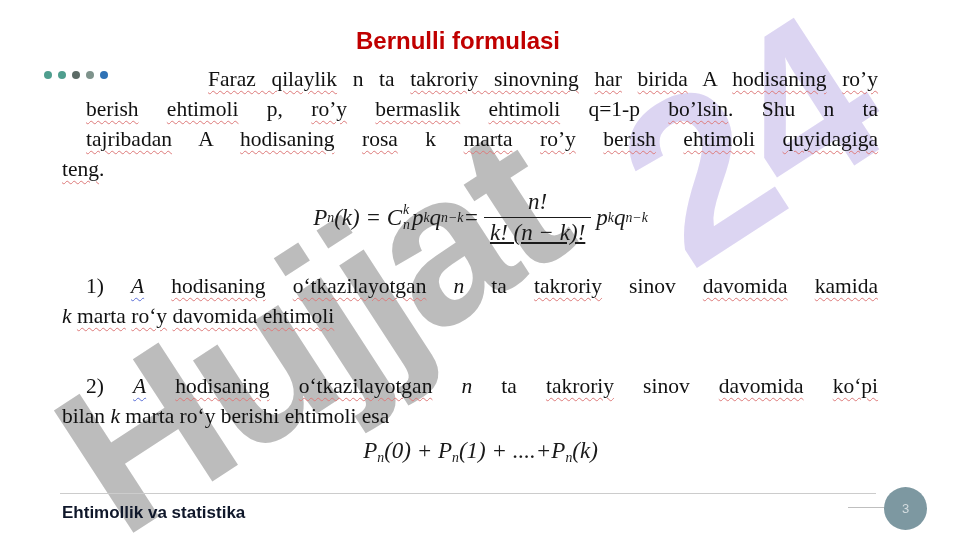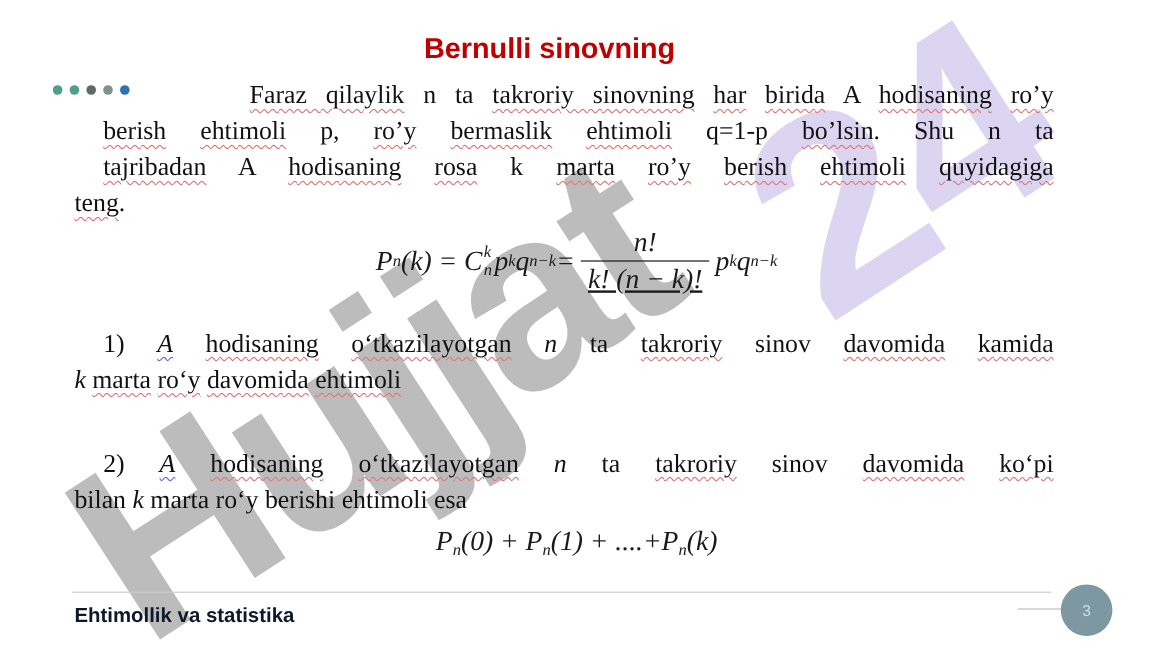--- a/index.html
+++ b/index.html
@@ -60,21 +60,21 @@
                display:flex;align-items:center;justify-content:center;}
 </style>
 </head>
 <body>
 
 <div id="slide">
 
   <div class="wm wm-gray">Hujjat</div>
   <div class="wm wm-purple">24</div>
 
-  <h1 class="layer title">Bernulli sinovning</h1>
+  <h1 class="layer title">Bernulli formulasi</h1>
 
   <div class="layer dots">
       <span class="dot" style="background: rgb(79, 158, 142);"></span>
       <span class="dot" style="background: rgb(79, 158, 142);"></span>
       <span class="dot" style="background: rgb(92, 107, 102);"></span>
       <span class="dot" style="background: rgb(126, 147, 140);"></span>
       <span class="dot" style="background: rgb(47, 114, 181);"></span>
     </div>
 
   <div class="layer txt intro">

